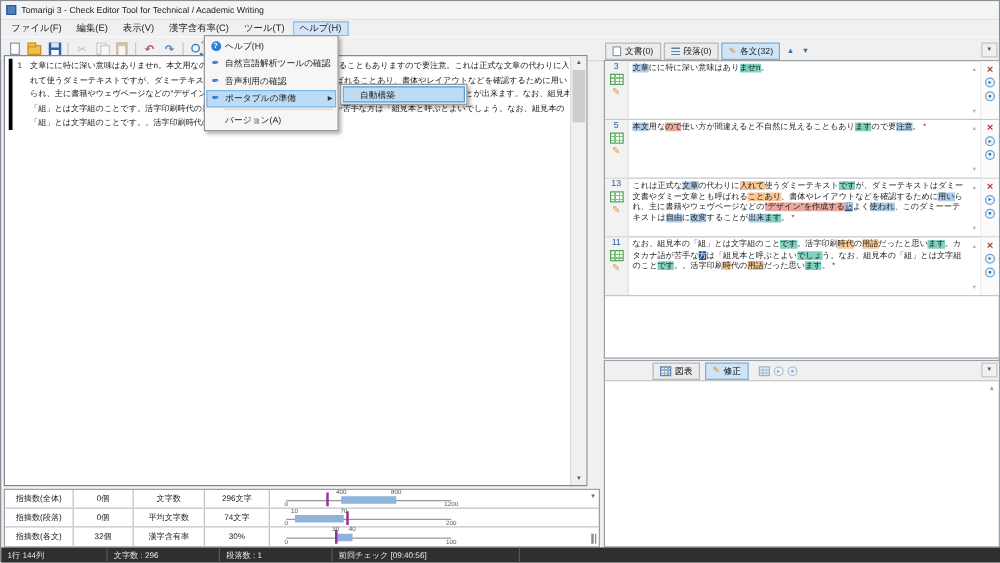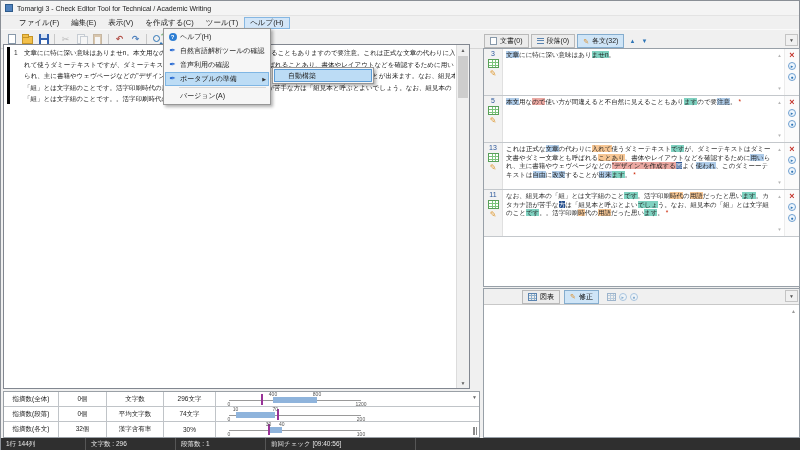--- a/index.html
+++ b/index.html
@@ -7,21 +7,21 @@
        font-family:"Liberation Sans","DejaVu Sans",sans-serif;overflow:hidden;
        -webkit-font-smoothing:antialiased}
   .window{position:absolute;inset:0;border:1px solid #8a8f96;box-sizing:border-box;background:#f0f0f0}
 
   
   .titlebar{height:14px;display:flex;align-items:center;gap:4px;padding-left:4px;background:#f4f4f4;border-bottom:1px solid #e3e3e3}
   .app-icon{width:8px;height:8px;background:#4f81bd;border:1px solid #2e5a8a;box-sizing:border-box}
   .title-text{font-size:7px;color:#222;white-space:nowrap}
 
   
-  .menubar{height:13px;display:flex;align-items:center;background:#f0f0f0;padding-left:12px}
+  .menubar{height:13px;display:flex;align-items:center;background:#f0f0f0;padding-left:2px}
   .menu-item{font-size:7.5px;color:#222;padding:1px 6px;white-space:nowrap}
   .menu-item.open{background:#d3e6f8;box-shadow:inset 0 0 0 1px #86b7e2}
 
   
   .toolbar{height:16px;display:flex;align-items:center;padding:1px 3px;gap:1px;background:#f0f0f0;border-top:1px solid #fafafa;border-bottom:1px solid #d6d6d6}
   .tb-sep{width:1px;height:11px;background:#c8c8c8;margin:0 2px}
   .tb-icon{width:15px;height:13px;display:flex;align-items:center;justify-content:center;position:relative}
   .tb-icon.disabled{opacity:.4}
   .ic-doc{width:8px;height:10px;background:#fff;border:1px solid #8899aa;box-sizing:border-box}
   .ic-folder{width:11px;height:8px;background:#f3c04a;border:1px solid #c59527;position:relative;margin-top:2px;box-sizing:border-box}
@@ -132,21 +132,21 @@
 
   <div class="titlebar">
     <span class="app-icon"></span>
     <span class="title-text">Tomarigi 3 - Check Editor Tool for Technical / Academic Writing</span>
   </div>
 
   <div class="menubar" id="menubar">
       <div class="menu-item">ファイル(F)</div>
       <div class="menu-item">編集(E)</div>
       <div class="menu-item">表示(V)</div>
-      <div class="menu-item">を作成する(C)</div>
+      <div class="menu-item">漢字含有率(C)</div>
       <div class="menu-item">ツール(T)</div>
       <div class="menu-item open">ヘルプ(H)</div>
     </div>
 
   <div class="toolbar" id="toolbar">
       <span class="tb-icon">
         <span class="ic-doc"></span>
       </span>
       <span class="tb-icon">
         <span class="ic-folder"></span>

